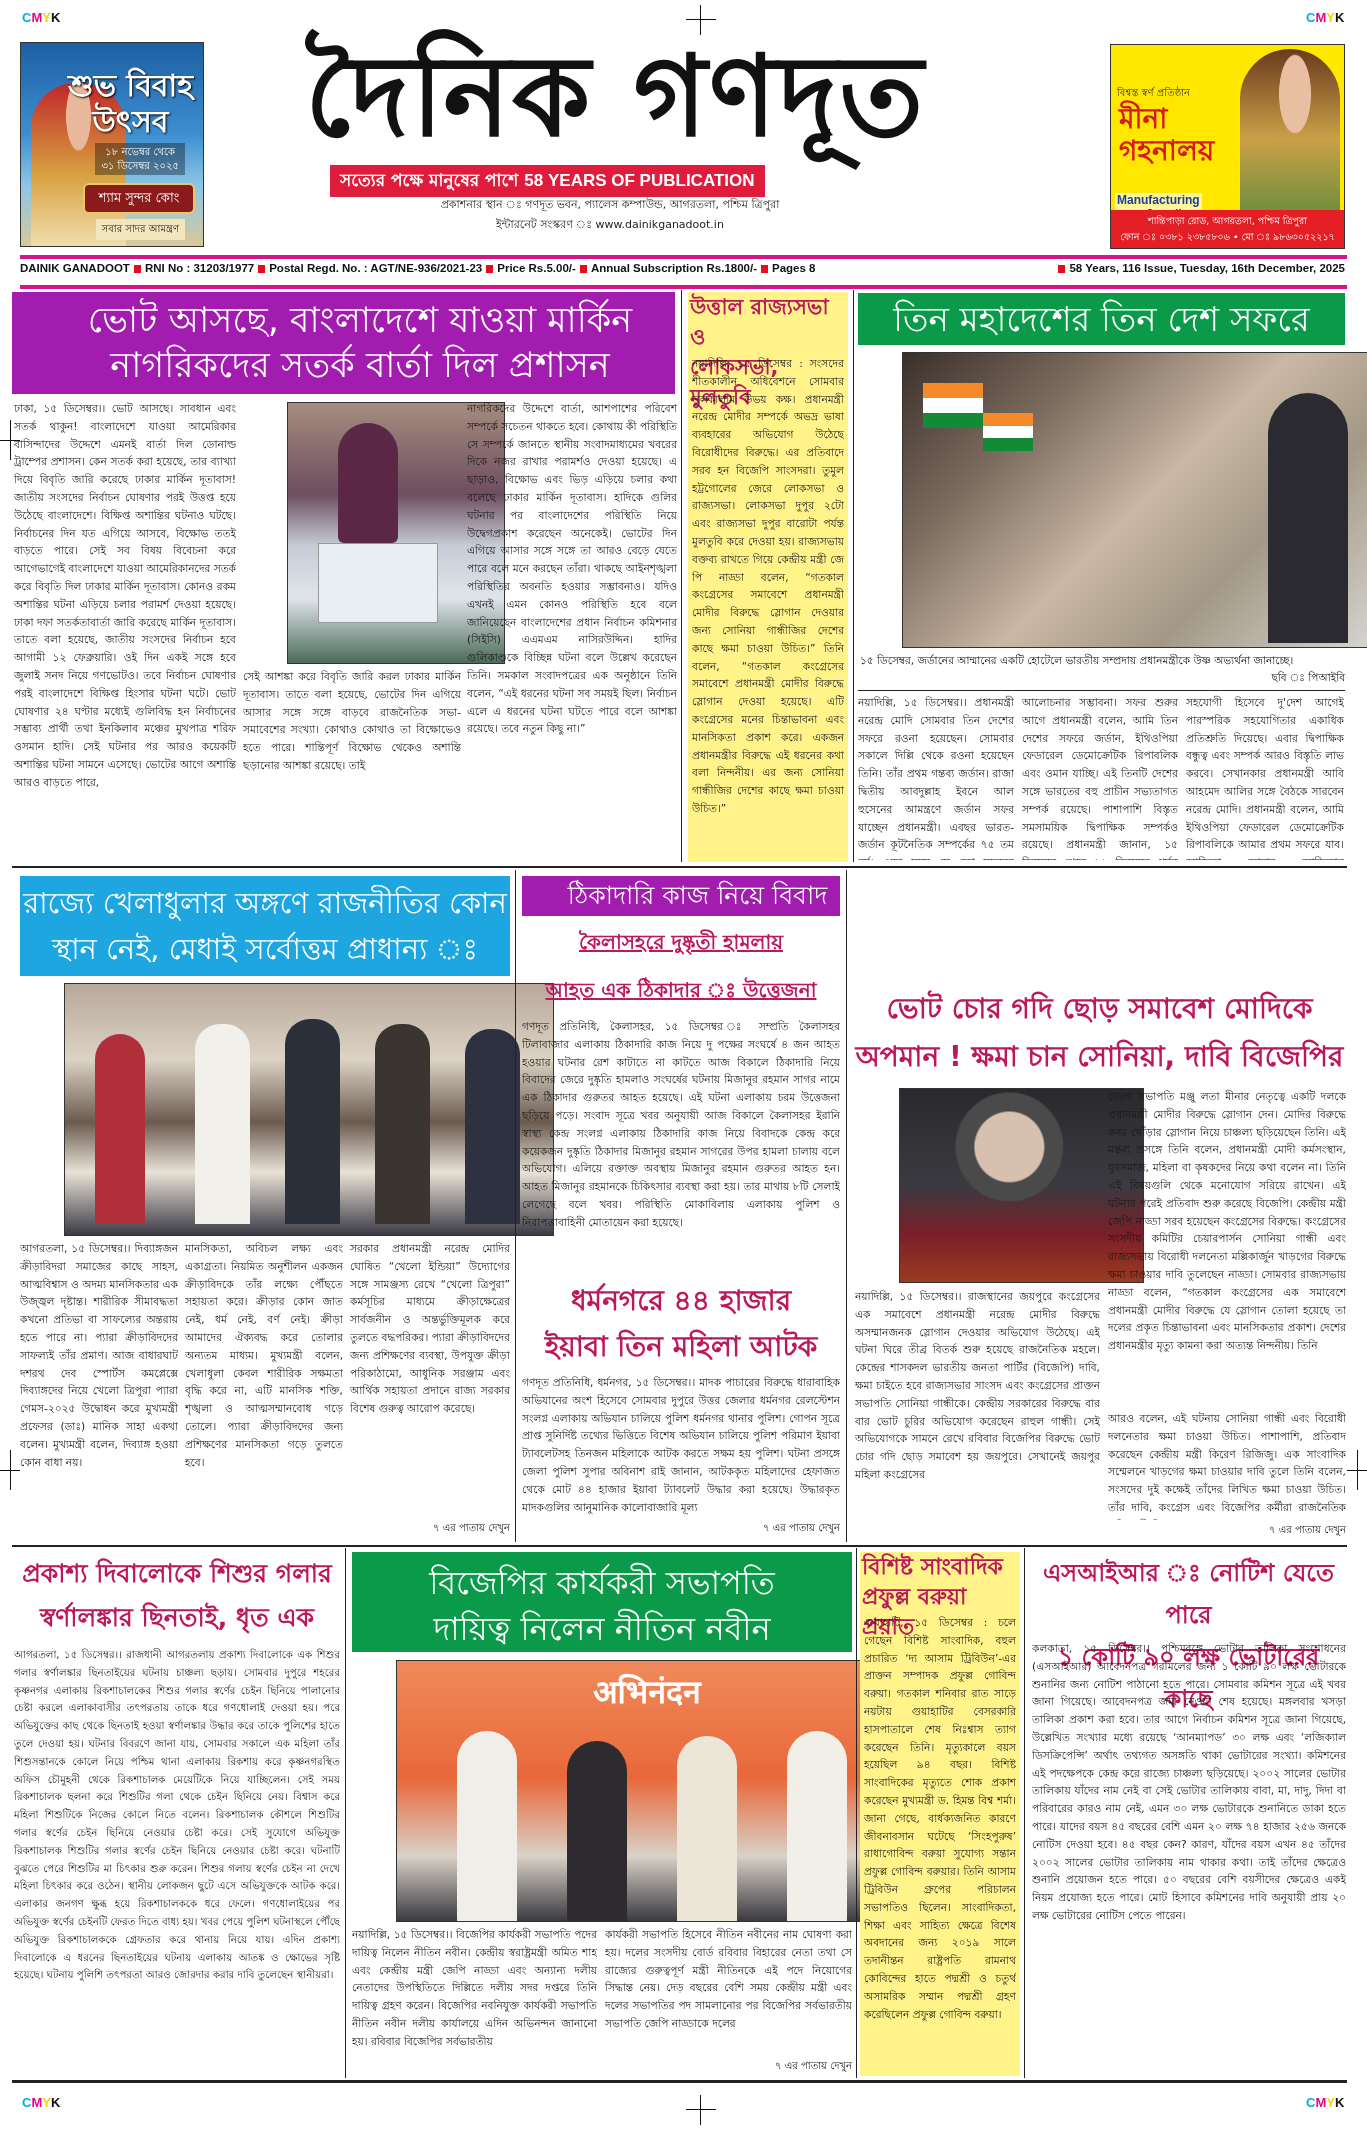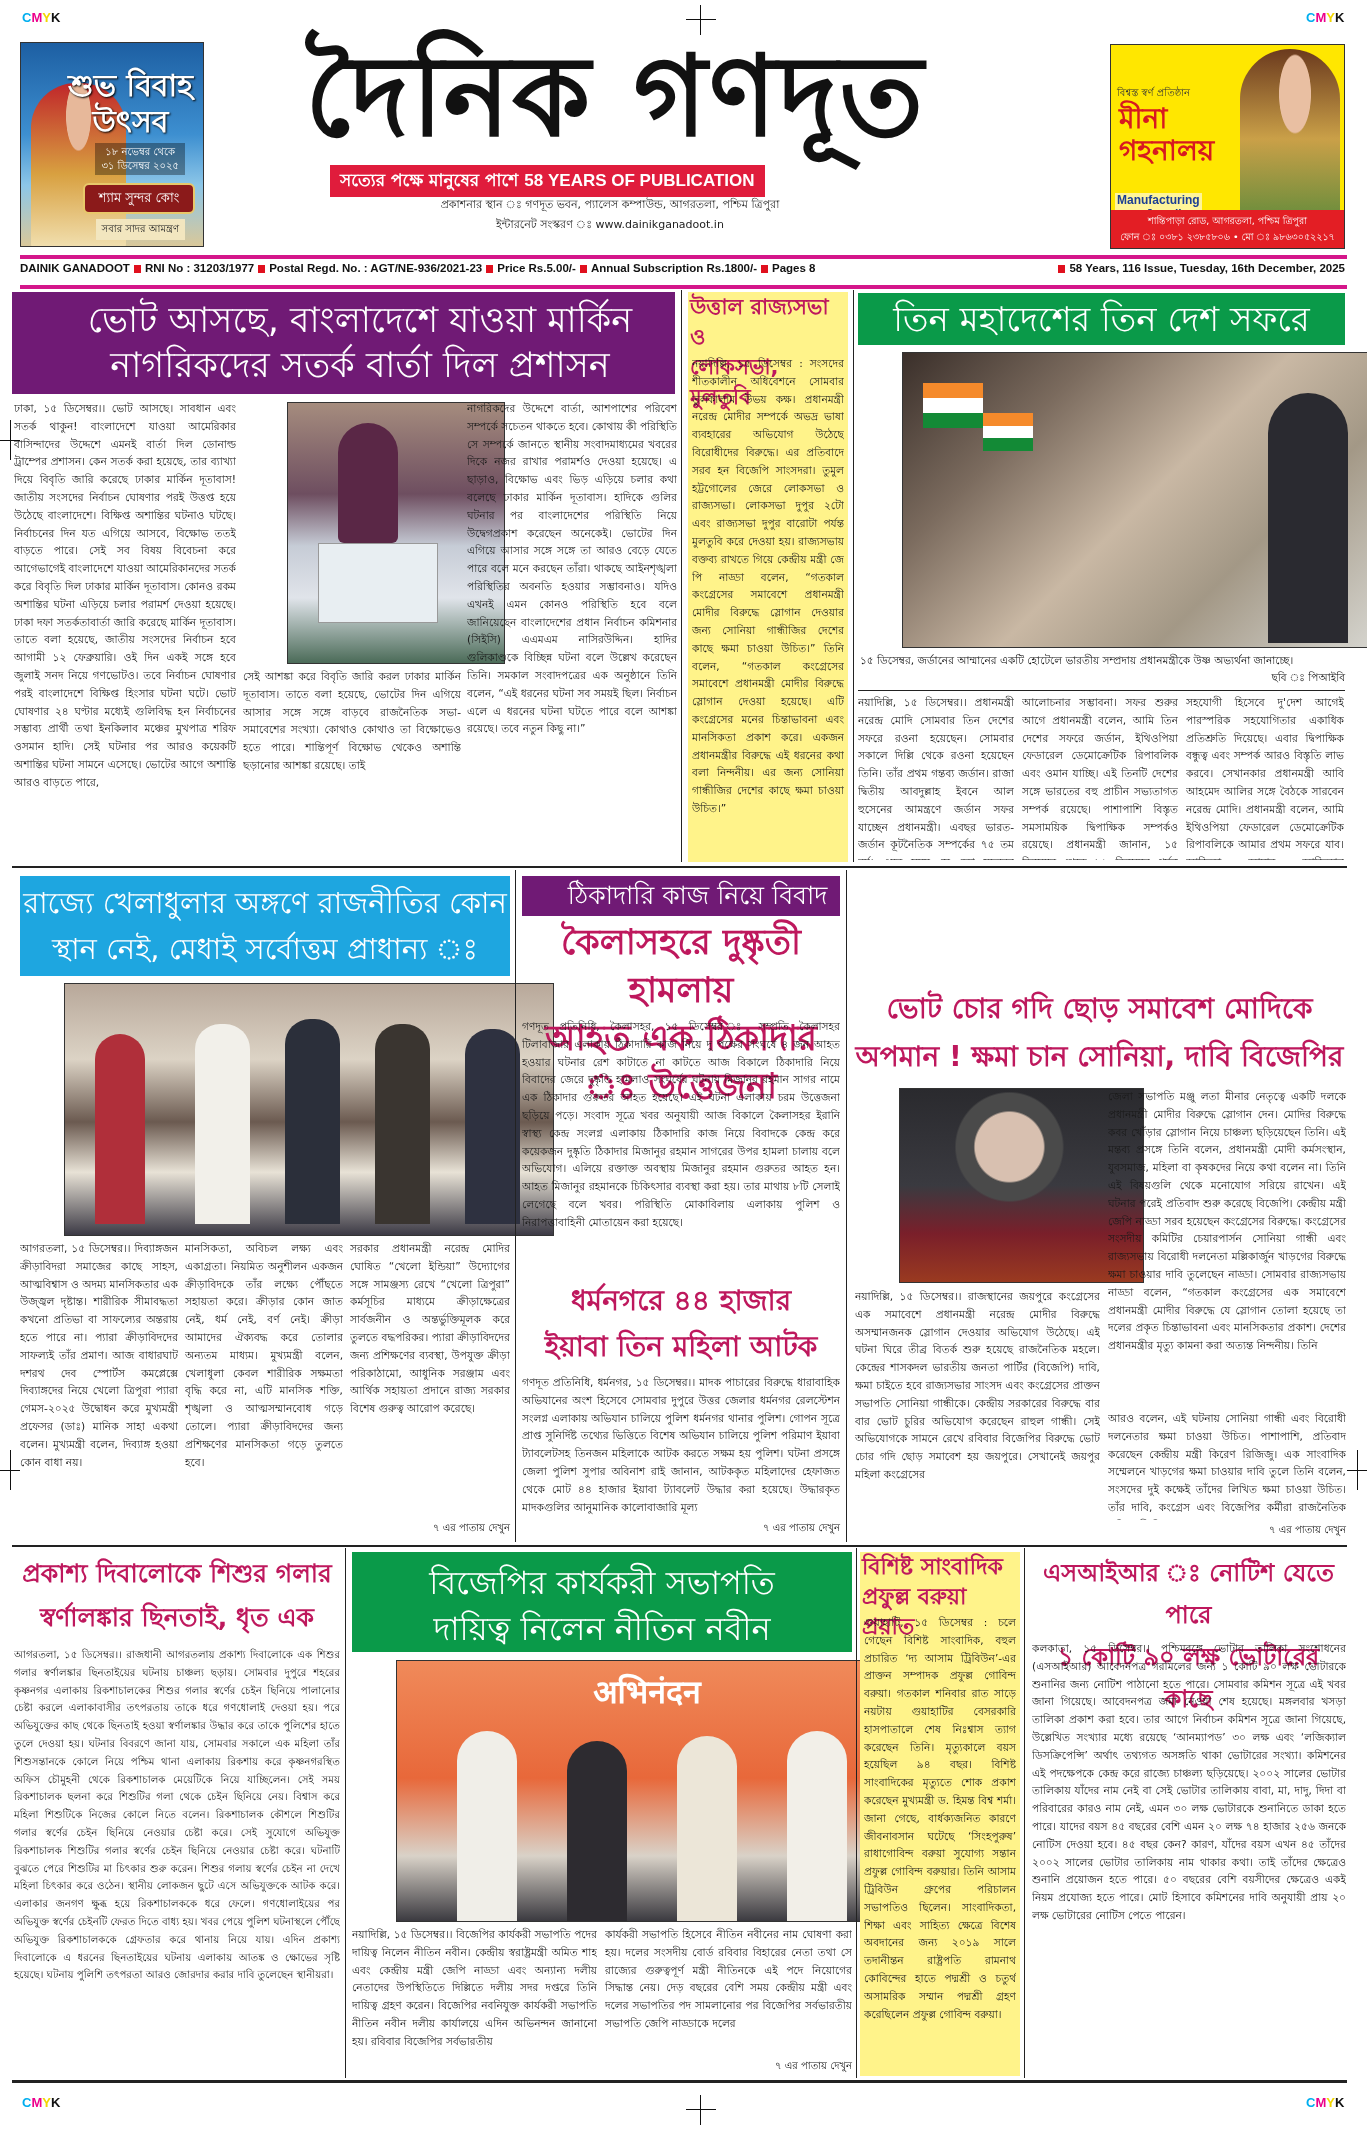--- a/index.html
+++ b/index.html
@@ -37,21 +37,21 @@
   .ad-jewel .mfg { position: absolute; left: 4px; top: 148px; color: #1c3f94; font-family: "Liberation Sans", sans-serif; font-weight: bold; font-size: 12px; line-height: 14px; background: rgba(255,255,255,0.6); padding: 0 2px; }
   .ad-jewel .model { position: absolute; right: 4px; top: 4px; width: 100px; height: 180px; background: radial-gradient(ellipse at 55% 25%, #e9bfa2 0 20%, transparent 21%), linear-gradient(180deg, #6b3a1e 0%, #caa048 50%, #5c8a3a 100%); border-radius: 50px 50px 0 0; }
   .ad-jewel .foot { position: absolute; left: 0; right: 0; bottom: 0; height: 38px; background: #e31e24; color: #fff; font-size: 9.5px; text-align: center; line-height: 16px; padding-top: 3px; }
 
   .rule-magenta { background: #d4168a; height: 4px; }
   .infobar { font-family: "Liberation Sans", sans-serif; font-size: 11.5px; font-weight: bold; white-space: nowrap; color: #111; }
   .infobar .sq { display: inline-block; width: 7px; height: 8px; background: #e0101e; margin: 0 4px; vertical-align: middle; }
 
   
   .hl { color: #fff; font-family: "DejaVu Sans", sans-serif; text-align: center; }
-  .hl-magenta { background: #701a75; padding-left: 33px; }
+  .hl-magenta { background: #a21caf; padding-left: 33px; }
   .hl-green { background: #0a9a49; }
   .hl-blue { background: #1ea6e0; }
   .hl-yellow { background: #fff38a; }
   .hl-black { color: #be185d; text-align: center; }
   .txt { font-size: 10.6px; line-height: 17.8px; color: #1a1a1a; text-align: justify; overflow: hidden; }
   .vrule { background: #222; width: 1px; }
   .hrule { background: #222; height: 1px; }
   .photo { border: 1px solid #333; overflow: hidden; margin-left: 44px; }
   .caption { font-size: 10.5px; line-height: 17px; }
   .cont { font-size: 10px; text-align: right; }
@@ -164,21 +164,21 @@
   <div style="position:absolute;left:310px;top:40px;width:55px;height:200px;background:#3a3530;border-radius:25px 25px 0 0;"></div>
   <div style="position:absolute;left:400px;top:45px;width:55px;height:195px;background:#2e3140;border-radius:25px 25px 0 0;"></div>
 </div>
 <div class="abs txt" style="left:20px;top:1240px;width:158px;height:300px;">আগরতলা, ১৫ ডিসেম্বর।। দিব্যাঙ্গজন ক্রীড়াবিদরা সমাজের কাছে সাহস, আত্মবিশ্বাস ও অদম্য মানসিকতার এক উজ্জ্বল দৃষ্টান্ত। শারীরিক সীমাবদ্ধতা কখনো প্রতিভা বা সাফল্যের অন্তরায় হতে পারে না। প্যারা ক্রীড়াবিদদের সাফল্যই তাঁর প্রমাণ। আজ বাধারঘাট দশরথ দেব স্পোর্টস কমপ্লেক্সে দিব্যাঙ্গদের নিয়ে খেলো ত্রিপুরা প্যারা গেমস-২০২৫ উদ্বোধন করে মুখ্যমন্ত্রী প্রফেসর (ডাঃ) মানিক সাহা একথা বলেন। মুখ্যমন্ত্রী বলেন, দিব্যাঙ্গ হওয়া কোন বাধা নয়।</div>
 <div class="abs txt" style="left:185px;top:1240px;width:158px;height:300px;">মানসিকতা, অবিচল লক্ষ্য এবং একাগ্রতা। নিয়মিত অনুশীলন একজন ক্রীড়াবিদকে তাঁর লক্ষ্যে পৌঁছতে সহায়তা করে। ক্রীড়ার কোন জাত নেই, ধর্ম নেই, বর্ণ নেই। ক্রীড়া আমাদের ঐক্যবদ্ধ করে তোলার অন্যতম মাধ্যম। মুখ্যমন্ত্রী বলেন, খেলাধুলা কেবল শারীরিক সক্ষমতা বৃদ্ধি করে না, এটি মানসিক শক্তি, শৃঙ্খলা ও আত্মসম্মানবোধ গড়ে তোলে। প্যারা ক্রীড়াবিদদের জন্য প্রশিক্ষণের মানসিকতা গড়ে তুলতে হবে।</div>
 <div class="abs txt" style="left:350px;top:1240px;width:160px;height:280px;">সরকার প্রধানমন্ত্রী নরেন্দ্র মোদির ঘোষিত “খেলো ইন্ডিয়া” উদ্যোগের সঙ্গে সামঞ্জস্য রেখে “খেলো ত্রিপুরা” কর্মসূচির মাধ্যমে ক্রীড়াক্ষেত্রের সার্বজনীন ও অন্তর্ভুক্তিমূলক করে তুলতে বদ্ধপরিকর। প্যারা ক্রীড়াবিদদের জন্য প্রশিক্ষণের ব্যবস্থা, উপযুক্ত ক্রীড়া পরিকাঠামো, আধুনিক সরঞ্জাম এবং আর্থিক সহায়তা প্রদানে রাজ্য সরকার বিশেষ গুরুত্ব আরোপ করেছে।</div>
 <div class="abs cont" style="left:350px;top:1520px;width:160px;">৭ এর পাতায় দেখুন</div>
 <div class="abs vrule" style="left:515px;top:870px;height:672px;"></div>
 
 <div class="abs hl hl-magenta" style="left:522px;top:876px;width:318px;height:40px;font-size:25px;line-height:40px;">ঠিকাদারি কাজ নিয়ে বিবাদ</div>
-<div class="abs hl-black" style="left:520px;top:918px;width:322px;font-size:35px;line-height:48px;font-weight:bold;">
+<div class="abs hl-black" style="left:520px;top:918px;width:322px;font-size:20px;line-height:48px;font-weight:bold;text-decoration:underline;">
   <div>কৈলাসহরে দুষ্কৃতী হামলায়</div>
     <div>আহত এক ঠিকাদার ঃ উত্তেজনা</div>
 </div>
 <div class="abs txt" style="left:522px;top:1018px;width:318px;height:252px;">গণদূত প্রতিনিধি, কৈলাসহর, ১৫ ডিসেম্বর ঃ সম্প্রতি কৈলাসহর টিলাবাজার এলাকায় ঠিকাদারি কাজ নিয়ে দু পক্ষের সংঘর্ষে ৪ জন আহত হওয়ার ঘটনার রেশ কাটাতে না কাটতে আজ বিকালে ঠিকাদারি নিয়ে বিবাদের জেরে দুষ্কৃতি হামলাও সংঘর্ষের ঘটনায় মিজানুর রহমান সাগর নামে এক ঠিকাদার গুরুতর আহত হয়েছে। এই ঘটনা এলাকায় চরম উত্তেজনা ছড়িয়ে পড়ে। সংবাদ সূত্রে খবর অনুযায়ী আজ বিকালে কৈলাসহর ইরানি স্বাস্থ্য কেন্দ্র সংলগ্ন এলাকায় ঠিকাদারি কাজ নিয়ে বিবাদকে কেন্দ্র করে কয়েকজন দুষ্কৃতি ঠিকাদার মিজানুর রহমান সাগরের উপর হামলা চালায় বলে অভিযোগ। এলিয়ে রক্তাক্ত অবস্থায় মিজানুর রহমান গুরুতর আহত হন। আহত মিজানুর রহমানকে চিকিৎসার ব্যবস্থা করা হয়। তার মাথায় ৮টি সেলাই লেগেছে বলে খবর। পরিস্থিতি মোকাবিলায় এলাকায় পুলিশ ও নিরাপত্তাবাহিনী মোতায়েন করা হয়েছে।</div>
 <div class="abs hl-black" style="left:520px;top:1278px;width:322px;font-size:28px;line-height:46px;font-weight:bold;">
   <div>ধর্মনগরে ৪৪ হাজার</div>
     <div>ইয়াবা তিন মহিলা আটক</div>
 </div>
 <div class="abs txt" style="left:522px;top:1374px;width:318px;height:146px;">গণদূত প্রতিনিধি, ধর্মনগর, ১৫ ডিসেম্বর।। মাদক পাচারের বিরুদ্ধে ধারাবাহিক অভিযানের অংশ হিসেবে সোমবার দুপুরে উত্তর জেলার ধর্মনগর রেলস্টেশন সংলগ্ন এলাকায় অভিযান চালিয়ে পুলিশ ধর্মনগর থানার পুলিশ। গোপন সূত্রে প্রাপ্ত সুনির্দিষ্ট তথ্যের ভিত্তিতে বিশেষ অভিযান চালিয়ে পুলিশ পরিমাণ ইয়াবা ট্যাবলেটসহ তিনজন মহিলাকে আটক করতে সক্ষম হয় পুলিশ। ঘটনা প্রসঙ্গে জেলা পুলিশ সুপার অবিনাশ রাই জানান, আটককৃত মহিলাদের হেফাজত থেকে মোট ৪৪ হাজার ইয়াবা ট্যাবলেট উদ্ধার করা হয়েছে। উদ্ধারকৃত মাদকগুলির আনুমানিক কালোবাজারি মূল্য</div>
 <div class="abs cont" style="left:522px;top:1520px;width:318px;">৭ এর পাতায় দেখুন</div>

